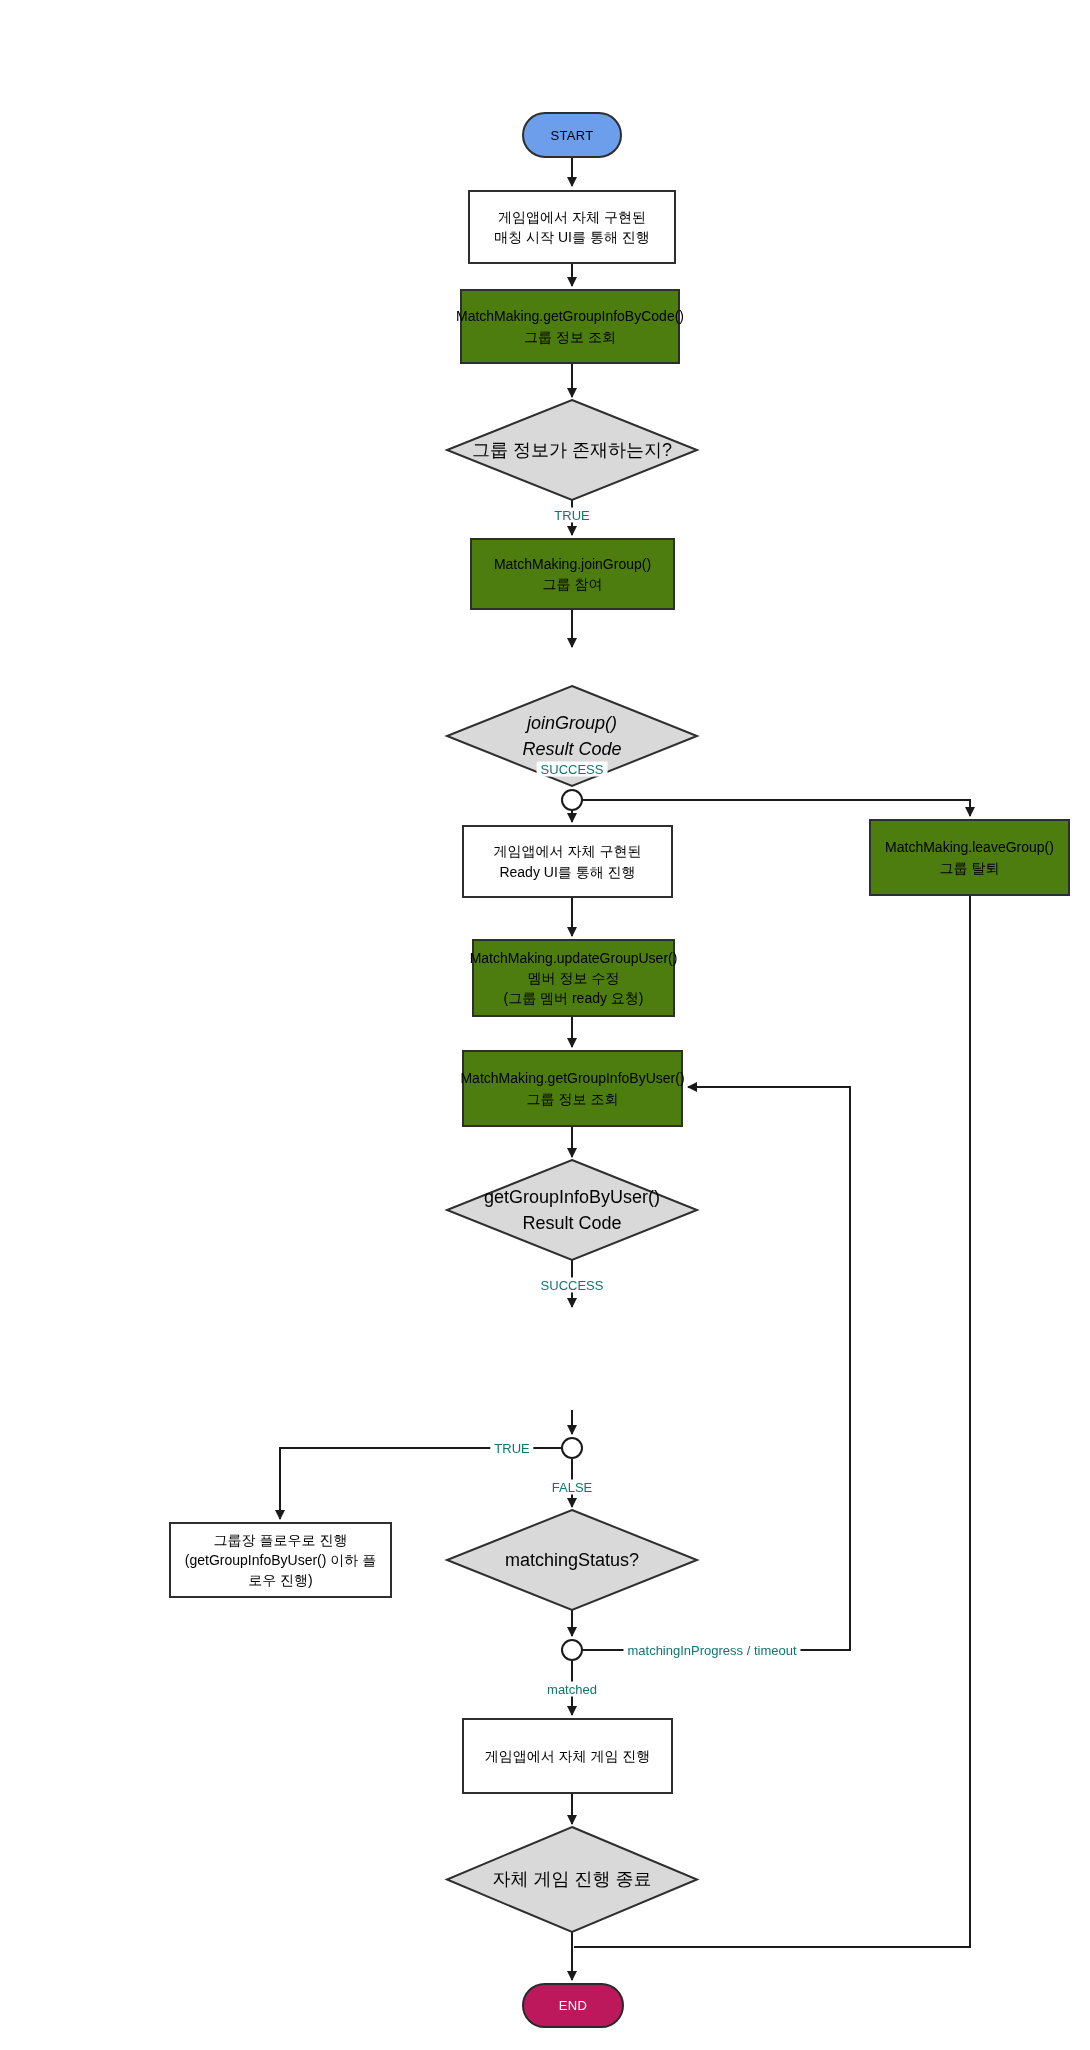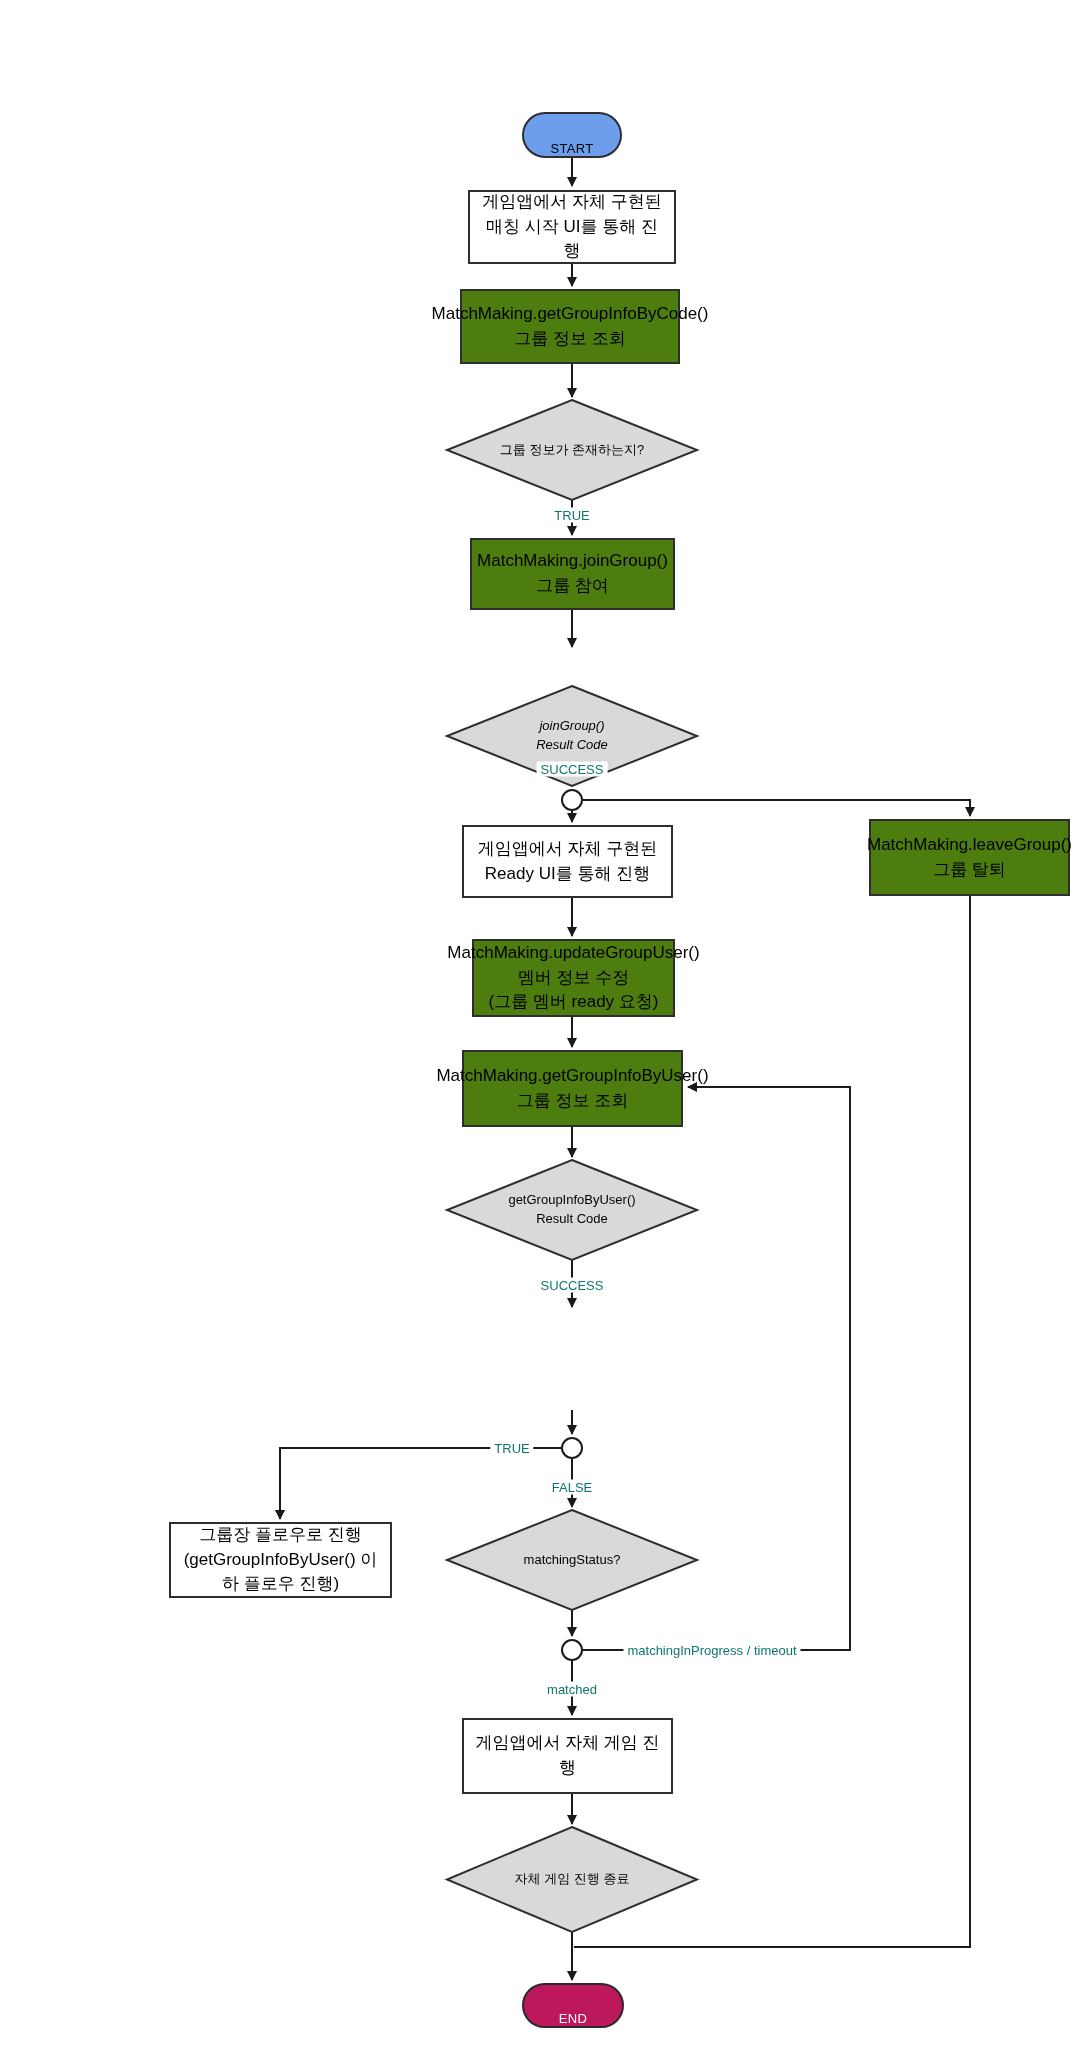--- a/index.html
+++ b/index.html
@@ -2,31 +2,31 @@
 <html><head>
 <meta charset="utf-8">
 <style>
   html,body{margin:0;padding:0;background:#ffffff;}
   body{font-family:"Liberation Sans","DejaVu Sans",sans-serif;color:#000;}
   .canvas{position:relative;width:1090px;height:2050px;background:#fff;overflow:hidden;}
   .edges-svg{position:absolute;left:0;top:0;width:1090px;height:2050px;pointer-events:none;}
 
   .node{position:absolute;box-sizing:border-box;border:2px solid #2e2e2e;background:#fff;
         display:flex;align-items:center;justify-content:center;text-align:center;
-        white-space:pre-line;font-size:17px;line-height:1.45;padding:4px 8px;}
+        white-space:pre-line;font-size:14px;line-height:1.45;padding:4px 8px;}
   .node.gray{background:#4d7c0f;}
   .terminal{position:absolute;box-sizing:border-box;border:2px solid #2e2e2e;border-radius:24px;
-        display:flex;align-items:flex-end;justify-content:center;font-size:13px;letter-spacing:.3px;}
+        display:flex;align-items:center;justify-content:center;font-size:13px;letter-spacing:.3px;}
   .terminal.start{background:#6d9eeb;color:#000;}
   .terminal.end{background:#be185d;color:#fff;border-color:#2a2a2a;}
 
   .diamond{position:absolute;}
   .diamond svg{position:absolute;left:0;top:0;width:100%;height:100%;overflow:visible;}
   .diamond .dlabel{position:absolute;left:0;top:0;right:0;bottom:0;display:flex;align-items:center;
-        justify-content:center;text-align:center;white-space:pre-line;font-size:13px;line-height:1.45;}
+        justify-content:center;text-align:center;white-space:pre-line;font-size:18px;line-height:1.45;}
 
   .conn-circle{position:absolute;width:22px;height:22px;box-sizing:border-box;border-radius:50%;
         background:#fff;border:2px solid #1a1a1a;}
 
   .edge-label{position:absolute;transform:translate(-50%,-50%);background:#ffffff;color:#0f766e;
         font-size:13px;padding:0 4px;white-space:nowrap;}
 </style>
 </head>
 <body>
 

